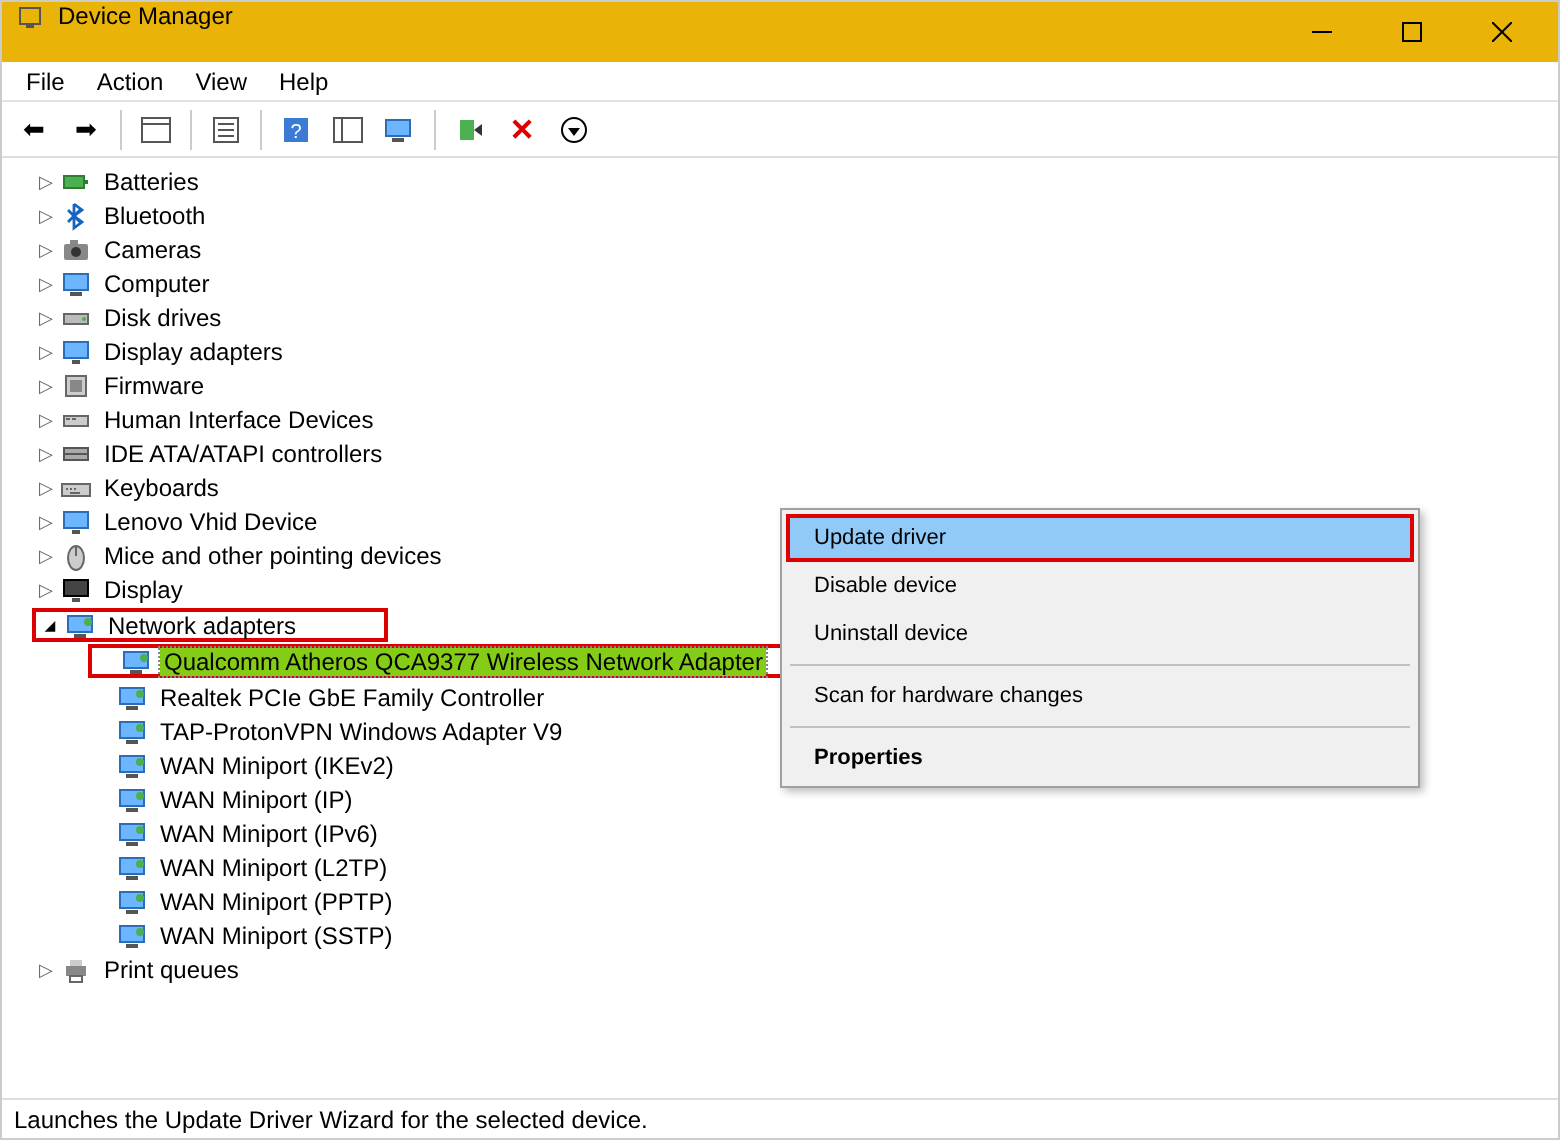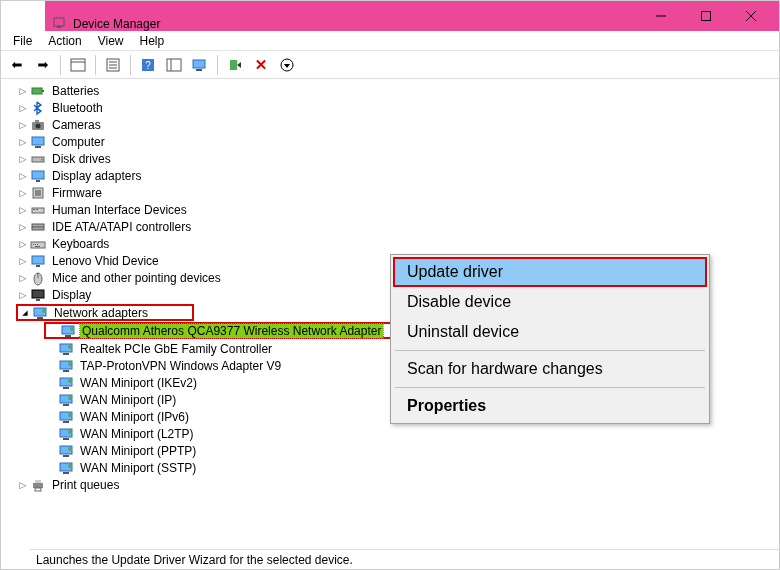--- a/index.html
+++ b/index.html
@@ -12,24 +12,23 @@
     width: 780px;
     height: 570px;
     overflow: hidden;
     position: relative;
     border: 1px solid #ccc;
   }
   
   .titlebar {
     height: 30px;
     display: flex;
-    align-items: flex-end;
+    align-items: flex-start;
     padding: 0 6px;
-    background: #ec4899;
-    margin-left: 44px;
+    background: #eab308;
   }
   .titlebar .app-icon {
     width: 16px; height: 16px;
     margin-right: 6px;
     display: inline-flex; align-items: center; justify-content: center;
   }
   .titlebar .title { flex: 1; font-size: 12px; }
   .winbtns { display: flex; }
   .winbtn {
     width: 45px; height: 30px;
@@ -103,21 +102,21 @@
   
   .ctxmenu {
     position: absolute;
     left: 389px;
     top: 175px;
     width: 320px;
     background: #f0f0f0;
     border: 1px solid #a0a0a0;
     box-shadow: 2px 2px 4px rgba(0,0,0,.25);
     padding: 2px;
-    font-size: 16px;
+    font-size: 11px;
   }
   .ctxitem {
     padding: 6px 14px;
     display: flex;
     align-items: center;
   }
   .ctxitem.hover { background: #91c9f7; }
   .ctxitem.redbox { padding: 4px 12px; }
   .ctxsep { height: 1px; background: #c0c0c0; margin: 3px 2px; }
   .ctxitem.bold { font-weight: bold; }
@@ -125,21 +124,20 @@
   .statusbar {
     position: absolute;
     bottom: 0; left: 0; right: 0;
     height: 20px;
     border-top: 1px solid #ddd;
     padding: 2px 6px;
     font-size: 12px;
     display: flex;
     align-items: center;
     background: #fff;
-    margin-left: 29px;
   }
   
   svg { display: block; }
 </style>
 </head>
 <body>
 
 <div class="titlebar">
   <span class="app-icon">
     <svg width="14" height="14" viewBox="0 0 14 14">

